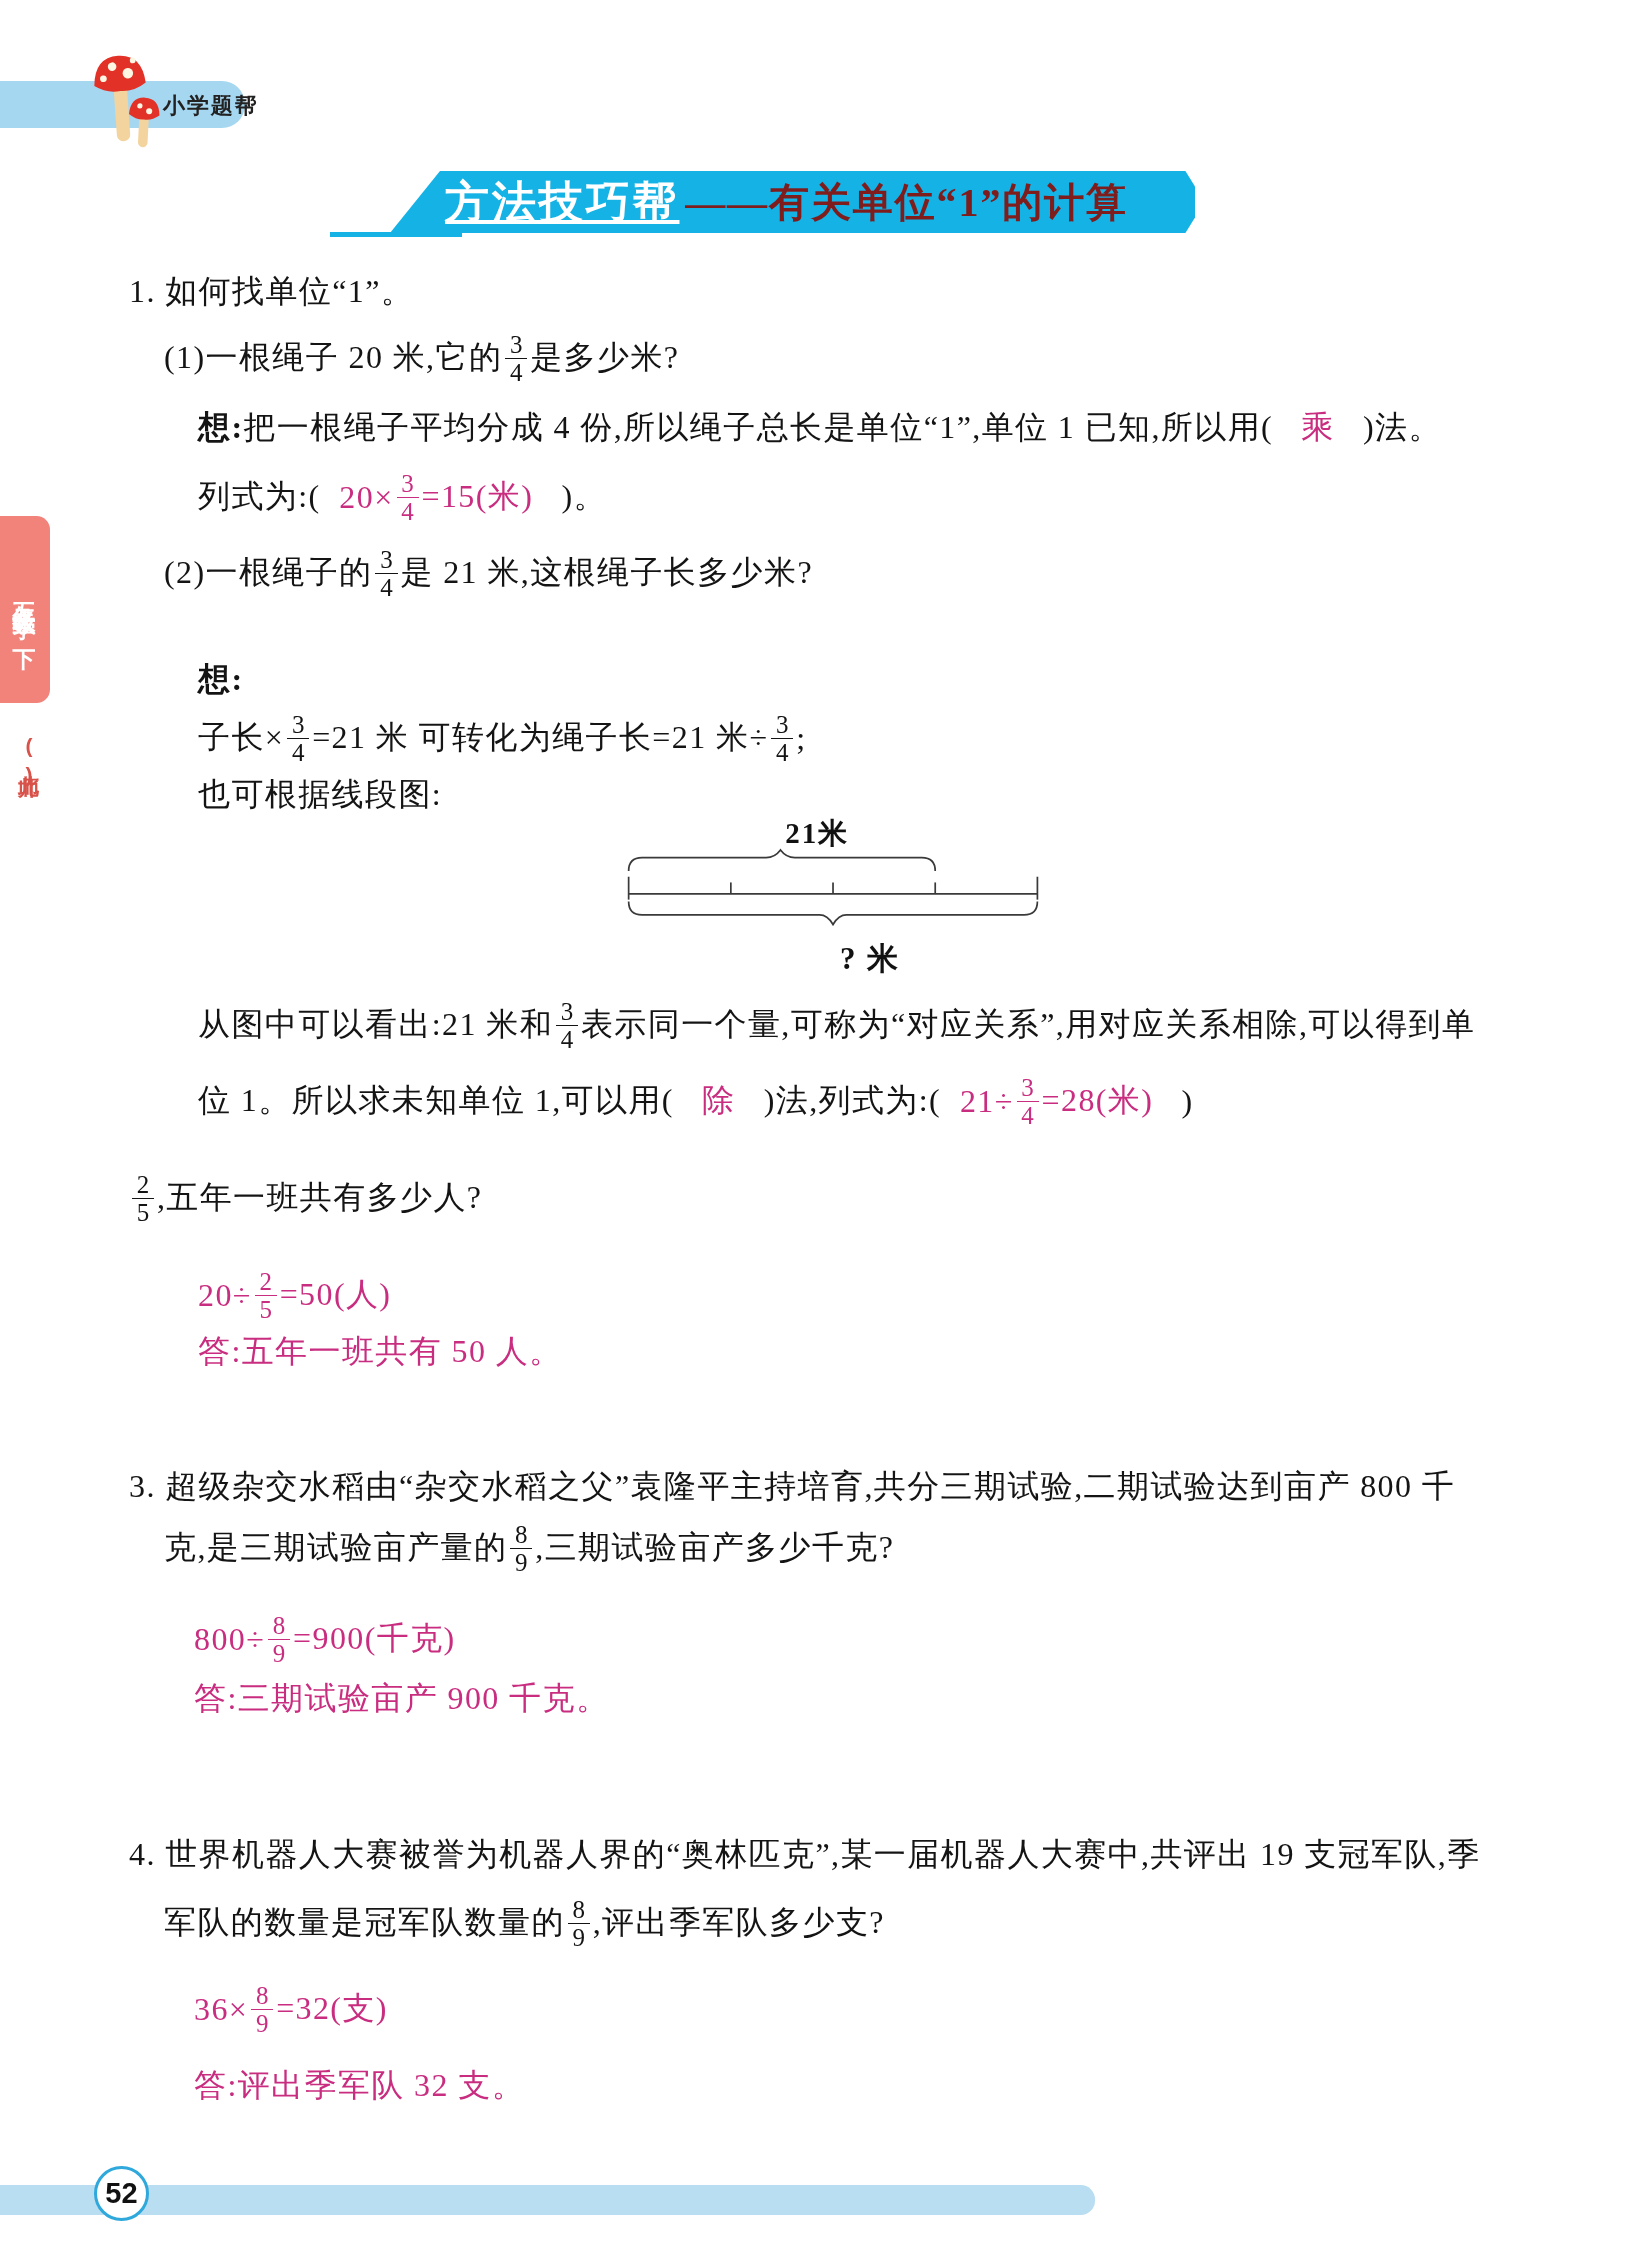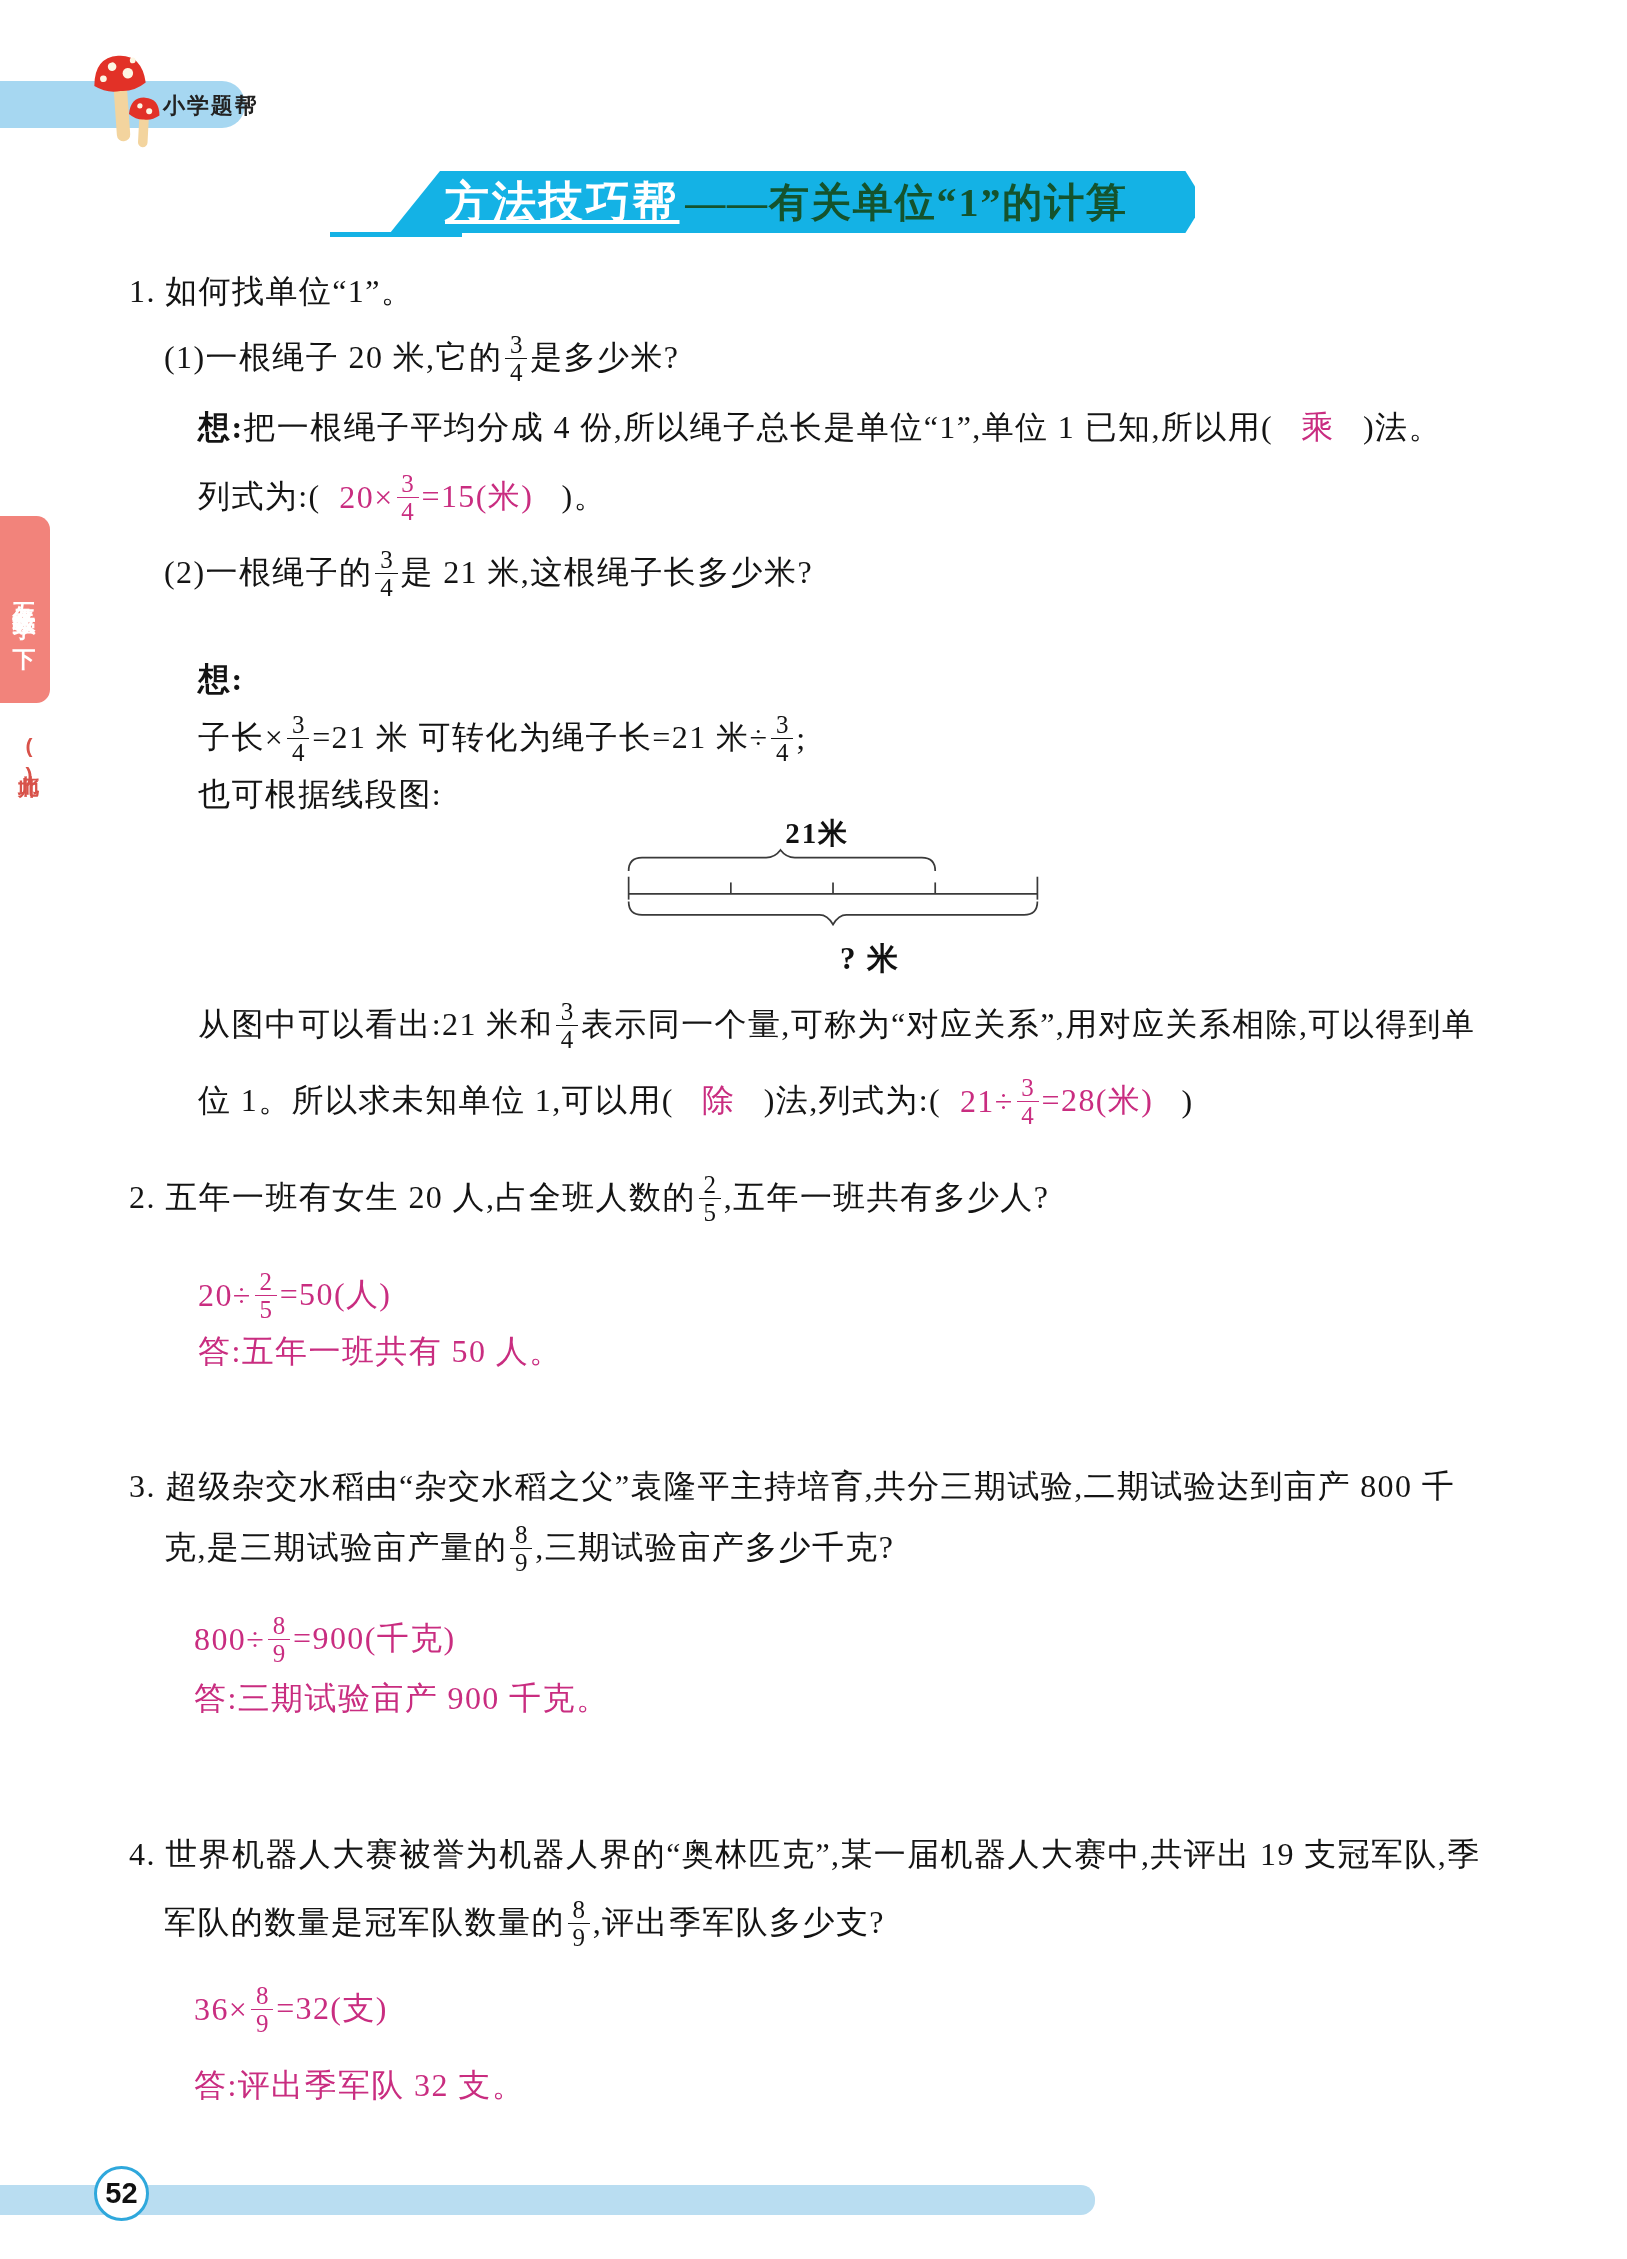--- a/index.html
+++ b/index.html
@@ -9,21 +9,21 @@
   .logo-bar{position:absolute;left:0;top:81px;width:245px;height:47px;background:#a6d7f1;
             border-radius:0 23px 23px 0;}
   .brand{position:absolute;left:163px;top:91px;font:bold 22px "Liberation Sans",sans-serif;color:#222;
          letter-spacing:1.9px;}
   .mushrooms{position:absolute;left:90px;top:48px;width:75px;height:103px;}
   
   .banner{position:absolute;left:390px;top:171px;width:805px;height:62px;background:#14b2e5;
           clip-path:polygon(50px 0%,calc(100% - 9.6px) 0%,100% 25%,100% 75%,calc(100% - 9.6px) 100%,0% 100%);
           display:flex;align-items:center;padding-left:55px;box-sizing:border-box;white-space:pre;}
   .banner-main{font:bold 44px "Liberation Sans",sans-serif;color:#fff;letter-spacing:2.9px;text-decoration:underline;}
-  .banner-sub{font:bold 40px "Liberation Serif",serif;color:#14532d;letter-spacing:1.9px;margin-left:5.7px;}
+  .banner-sub{font:bold 40px "Liberation Serif",serif;color:#7f1d1d;letter-spacing:1.9px;margin-left:5.7px;}
   .banner-underline{position:absolute;left:330px;top:232px;width:132px;height:4.8px;background:#14b2e5;}
   
   .side-tab{position:absolute;left:0;top:516px;width:50px;height:187px;background:#f2837b;
             border-radius:0 13.4px 13.4px 0;display:flex;align-items:center;justify-content:center;}
   .vtext{writing-mode:vertical-rl;text-orientation:upright;letter-spacing:3.8px;}
   .side-tab .vtext{font:bold 23px "Liberation Sans",sans-serif;color:#fff;}
   .side-edition{position:absolute;left:9.6px;top:734px;width:38px;text-align:center;}
   .side-edition .vtext{font:bold 21px "Liberation Sans",sans-serif;color:#d8524a;letter-spacing:1.9px;}
   
   .line{position:absolute;display:flex;align-items:center;height:80px;
@@ -135,21 +135,20 @@
       <span>位 1。所以求未知单位 1,可以用(</span>
       <span class="pink">   除   </span>
       <span>)法,列式为:(</span>
       <span>  </span>
       <span class="pink">21÷</span>
       <span class="frac pink"><span class="num">3</span><span class="den">4</span></span>
       <span class="pink">=28(米)</span>
       <span>   )</span>
     </div>
   <div class="line" style="left:129px;top:1158px;">
-      <span>2. 五年一班有女生 20 人,占全班人数的</span>
       <span class="frac"><span class="num">2</span><span class="den">5</span></span>
       <span>,五年一班共有多少人?</span>
     </div>
   <div class="line" style="left:198px;top:1255px;">
       <span class="pink">20÷</span>
       <span class="frac pink"><span class="num">2</span><span class="den">5</span></span>
       <span class="pink">=50(人)</span>
     </div>
   <div class="line" style="left:198px;top:1312px;">
       <span class="pink">答:五年一班共有 50 人。</span>

